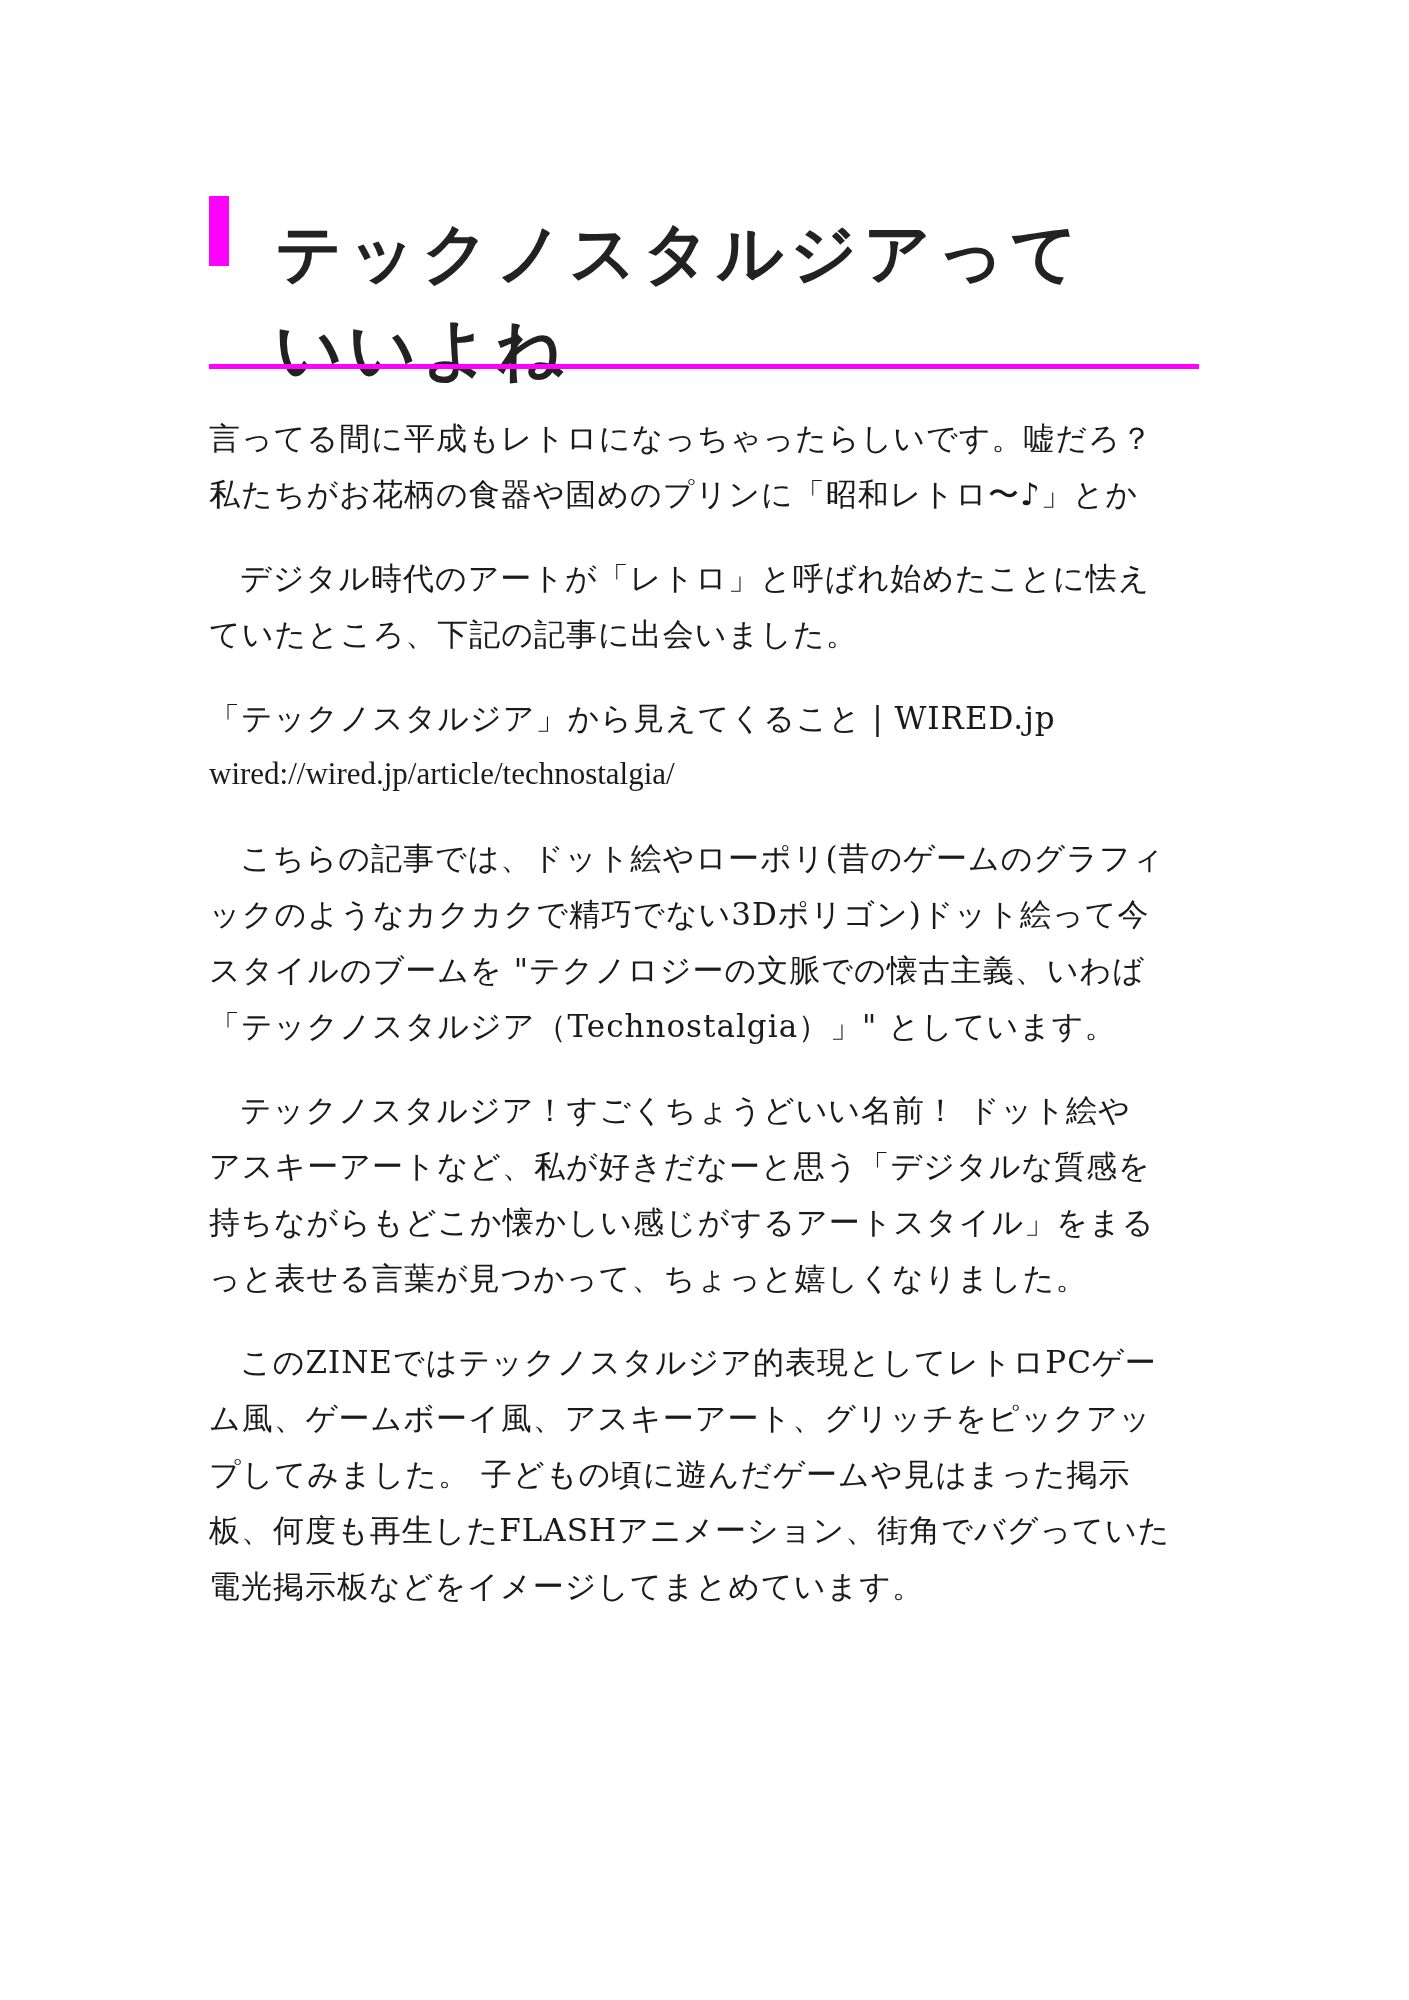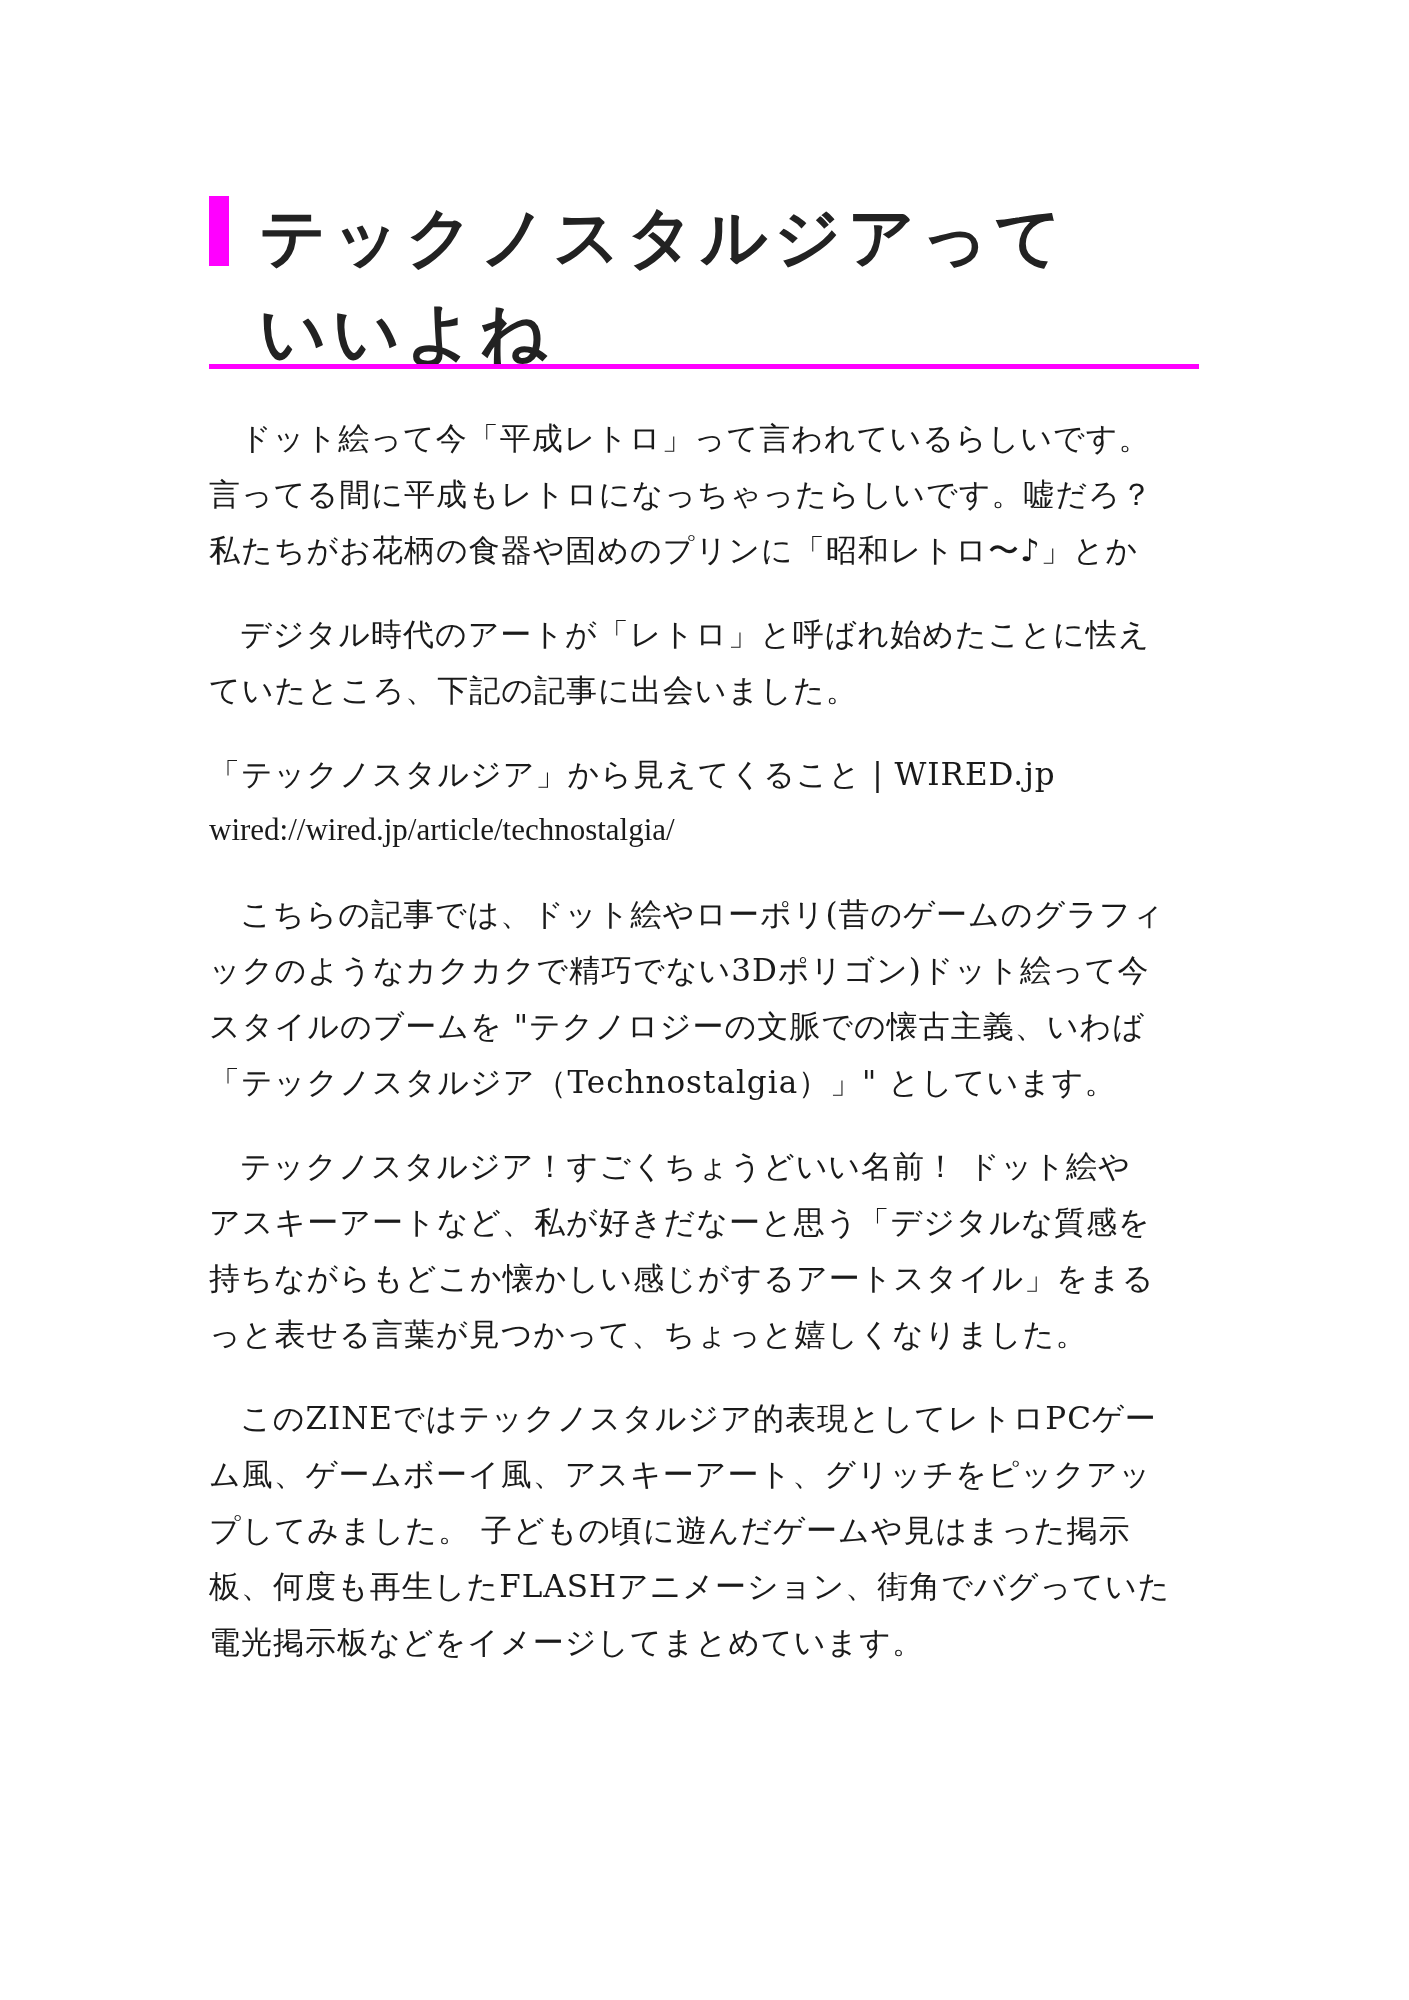--- a/index.html
+++ b/index.html
@@ -31,21 +31,21 @@
     left: 0;
     top: 6px;
     width: 20px;
     height: 70px;
     background: #ff00ff;
   }
   .title {
     position: absolute;
     left: 50px;
     top: 0;
-    margin: 0;
+    margin: 16px;
     font-family: "DejaVu Sans", sans-serif;
     font-weight: bold;
     font-size: 66px;
     line-height: 96px;
     letter-spacing: 6px;
     color: #222222;
     white-space: pre-line;
   }
   .title-rule {
     position: absolute;
@@ -92,21 +92,20 @@
 
   <div class="title-block">
     <div class="title-bar"></div>
     <h1 class="title"><span>テックノスタルジアって</span><br><span>いいよね</span></h1>
     <div class="title-rule"></div>
   </div>
 
   <div class="body-text">
 
     <p class="para">
-      <span class="line">ドット絵って今「平成レトロ」って言われているらしいです。</span>
       <span class="line" style="text-indent:0">言ってる間に平成もレトロになっちゃったらしいです。嘘だろ？</span>
       <span class="line" style="text-indent:0">私たちがお花柄の食器や固めのプリンに「昭和レトロ〜♪」とか</span>
     </p>
 
     <p class="para">
       <span class="line">デジタル時代のアートが「レトロ」と呼ばれ始めたことに怯え</span>
       <span class="line" style="text-indent:0">ていたところ、下記の記事に出会いました。</span>
     </p>
 
     <p class="para no-indent">

